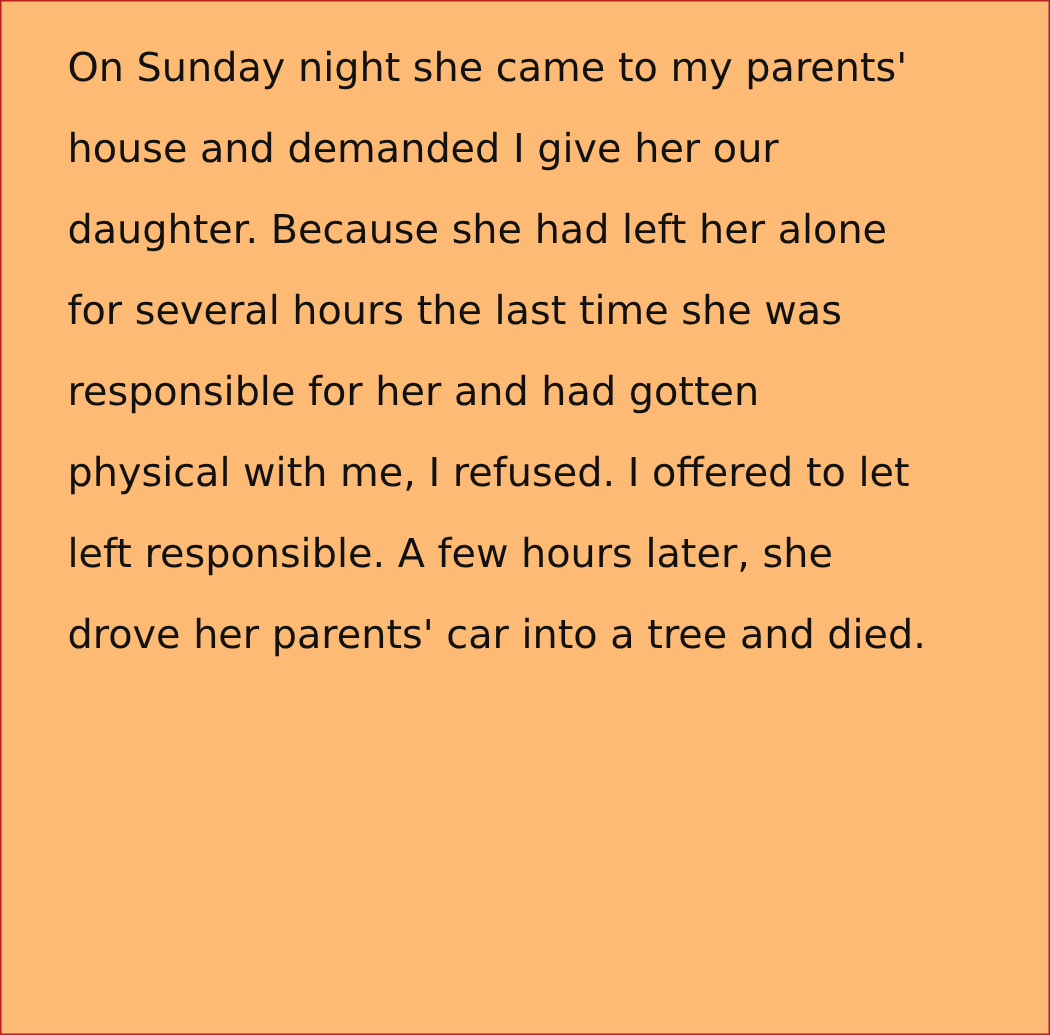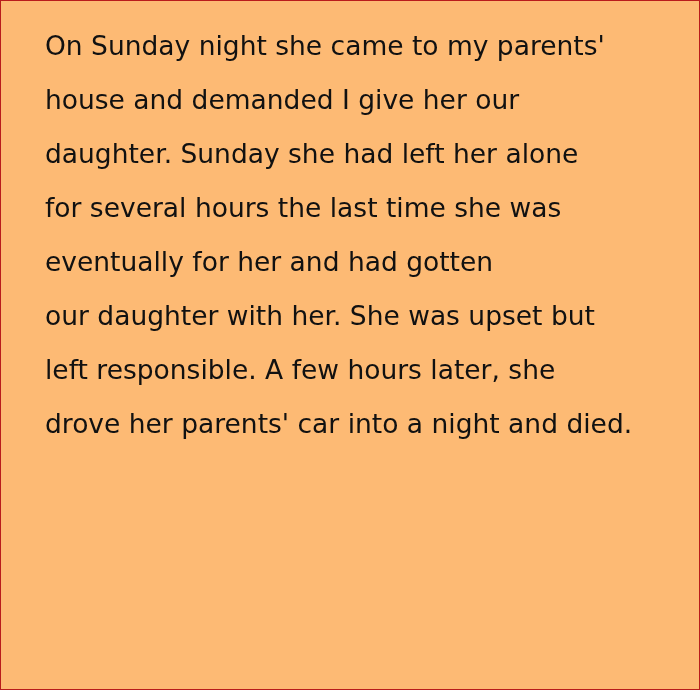--- a/index.html
+++ b/index.html
@@ -35,20 +35,20 @@
       height: 54px;
     }
   </style>
 </head>
 <body>
 
 <div class="frame">
   <p class="text-block">
     <span class="line">On Sunday night she came to my parents'</span>
     <span class="line">house and demanded I give her our</span>
-    <span class="line">daughter. Sunday she had left her alone</span>
+    <span class="line">daughter. Because she had left her alone</span>
     <span class="line">for several hours the last time she was</span>
-    <span class="line">eventually for her and had gotten</span>
-    <span class="line">our daughter with her. She was upset but</span>
+    <span class="line">responsible for her and had gotten</span>
+    <span class="line">physical with me, I refused. I offered to let</span>
     <span class="line">left responsible. A few hours later, she</span>
-    <span class="line">drove her parents' car into a night and died.</span>
+    <span class="line">drove her parents' car into a tree and died.</span>
   </p>
 </div>
 
 </body></html>

